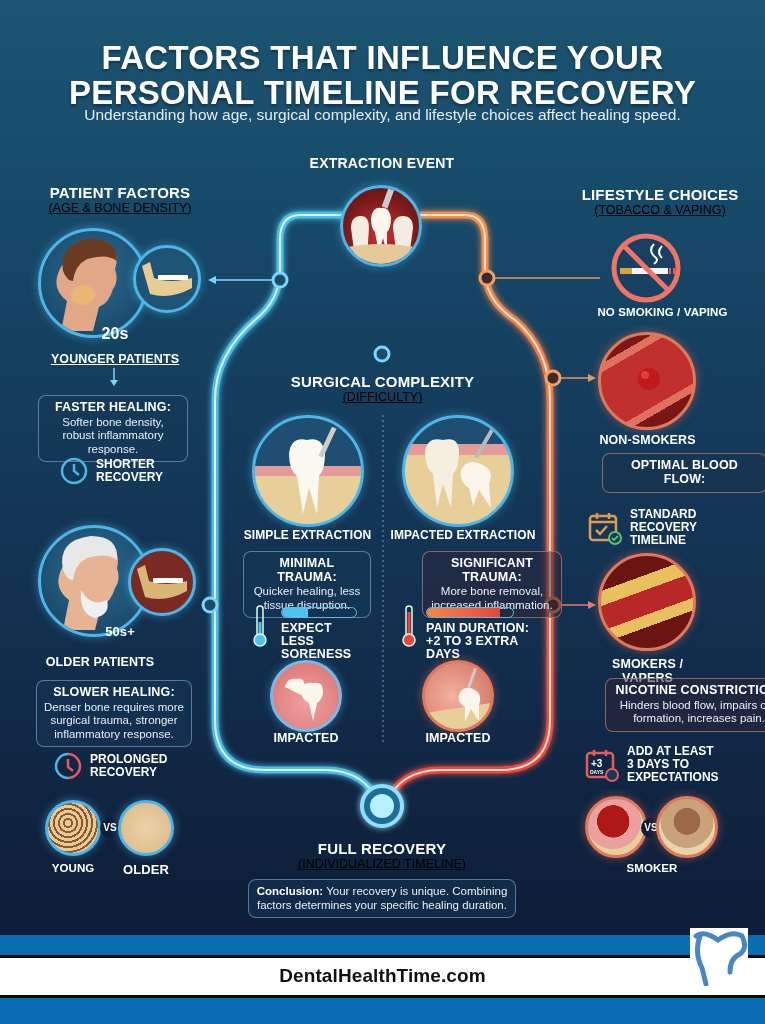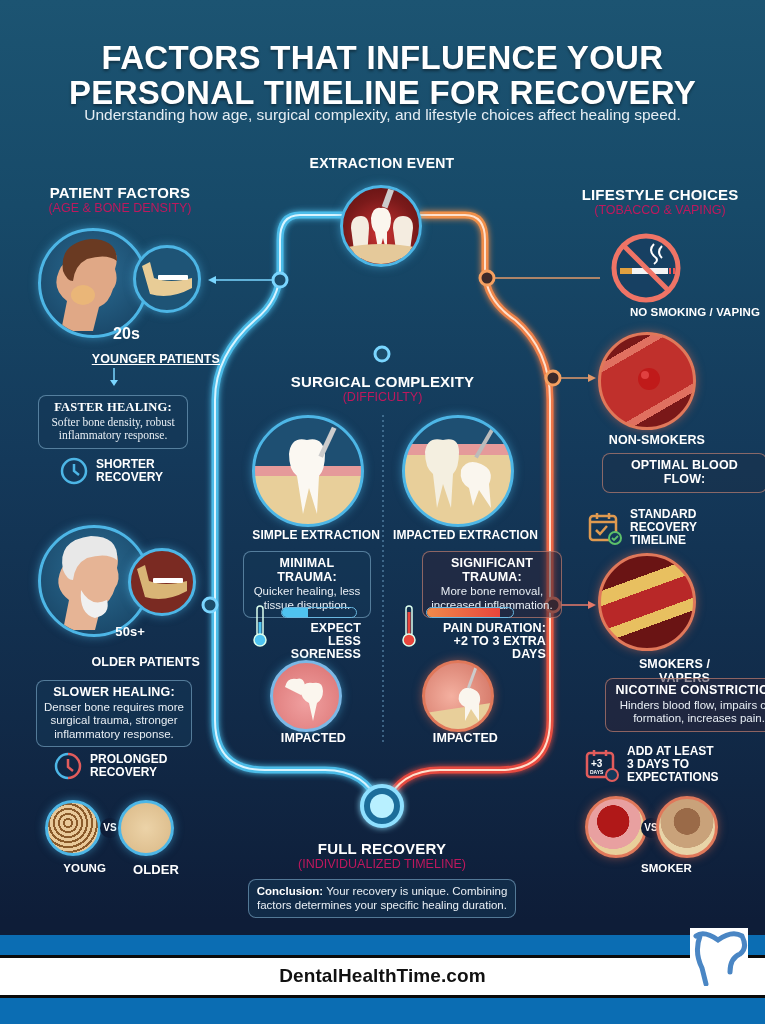--- a/index.html
+++ b/index.html
@@ -15,22 +15,22 @@
   .title {
     left: 0; right: 0; top: 40px; text-align: center;
     font-weight: 700; font-size: 33px; line-height: 35px; letter-spacing: 0.3px;
     text-shadow: 0 2px 3px rgba(0,0,0,0.4);
   }
   .subtitle {
     left: 0; right: 0; top: 106px; text-align: center;
     font-size: 15.5px; color: #e6eef4;
   }
   .sec-head { font-weight: 700; font-size: 15px; letter-spacing: 0.2px; }
-  .sec-sub { font-size: 12.5px; color: #be185d; }
-  .lbl { font-weight: 700; font-size: 12.5px; letter-spacing: 0.1px; text-align: right; }
+  .sec-sub { font-size: 12.5px; color: #000000; text-decoration: underline; }
+  .lbl { font-weight: 700; font-size: 12.5px; letter-spacing: 0.1px; }
   .box {
     border: 1px solid rgba(140,185,215,0.55); border-radius: 8px;
     background: rgba(20,55,85,0.55); text-align: center;
     padding: 5px 6px; font-size: 11.5px; line-height: 13.5px; color: #e8eef4;
   }
   .box.warm { border-color: rgba(215,140,120,0.6); background: rgba(45,35,55,0.5); margin-left: 32px; }
   .box b { display: block; font-size: 12.5px; color: #fff; letter-spacing: 0.2px; margin-bottom: 1px; }
   .circle {
     border-radius: 50%; overflow: hidden;
     border: 3px solid #4db6e6; box-shadow: 0 0 10px rgba(80,190,240,0.5);
@@ -129,21 +129,21 @@
     <path d="M6 18 L14 46 Q34 52 56 40 L56 30 Q34 36 18 30 L14 14 Z" fill="#e8cc96"></path>
     <rect x="22" y="27" width="30" height="5" fill="#fff" rx="1"></rect>
   </svg>
 </div>
 <div class="abs lbl center" style="left:90px;top:325px;width:50px;font-size:16px;">20s</div>
 <div class="abs lbl center" style="left:10px;top:352px;width:210px;text-decoration:underline;">YOUNGER PATIENTS</div>
 <svg class="abs" style="left:108px;top:368px" width="12" height="20">
     <line x1="6" y1="0" x2="6" y2="16" stroke="#7ad6ff" stroke-width="1.5"></line>
     <polygon points="2,12 6,18 10,12" fill="#7ad6ff"></polygon>
   </svg>
-<div class="abs box" style="left:38px;top:395px;width:150px;font-family:Liberation Serif, serif;">
+<div class="abs box" style="left:38px;top:395px;width:150px;">
   <b>FASTER HEALING:</b>
   <span>Softer bone density, robust inflammatory response.</span>
 </div>
 <div class="abs iconrow" style="left:60px;top:457px;">
   <svg width="28" height="28" viewBox="0 0 28 28">
       <circle cx="14" cy="14" r="12" fill="none" stroke="#4db6e6" stroke-width="2.5"></circle>
       <path d="M14 7 V14 L19 18" stroke="#4db6e6" stroke-width="2.5" fill="none"></path>
     </svg>
   <span class="t" style="width:80px;">SHORTER RECOVERY</span>
 </div>

